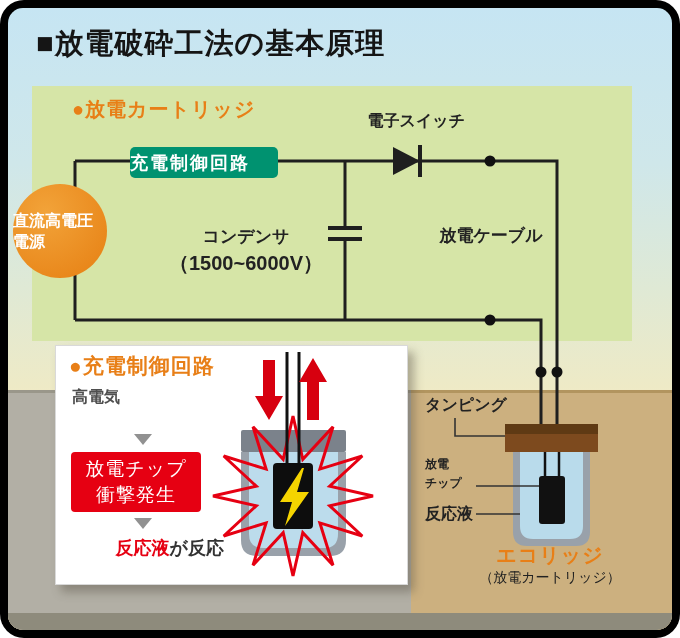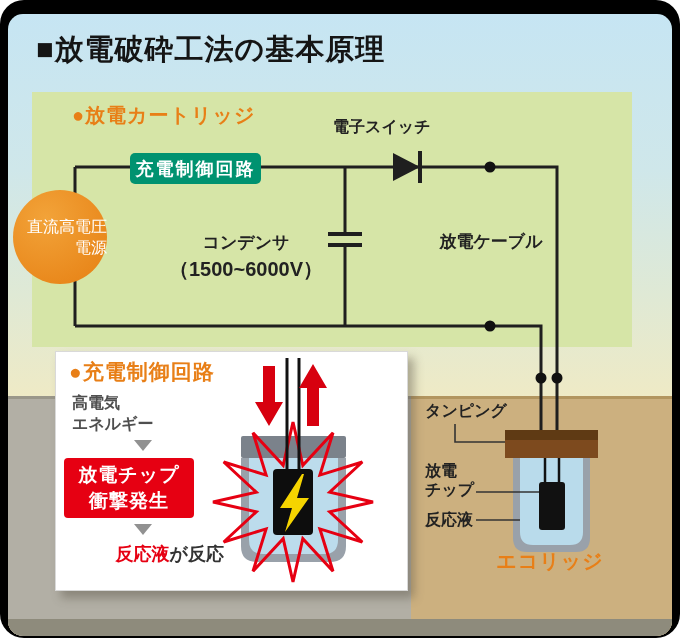--- a/index.html
+++ b/index.html
@@ -9,21 +9,20 @@
     width:680px; height:638px;
   }
   .frame {
     position:relative; width:680px; height:638px;
     background:#000; border-radius:24px;
   }
   .canvas {
     position:absolute; left:8px; top:8px; width:664px; height:622px;
     border-radius:15px; overflow:hidden;
     background:linear-gradient(180deg,#c6e5f3 0%,#cfe7ea 25%,#dfe9d5 45%,#eeeac6 61%,#f0ebc7 62%);
-    margin-top:6px;
   }
   .ground-tan {
     position:absolute; left:0; top:382px; width:664px; height:240px;
     background:#ccb07f; border-top:3px solid #b2955f;
   }
   .ground-gray {
     position:absolute; left:0; top:382px; width:403px; height:240px;
     background:#b2afa5; border-top:3px solid #9a978a;
   }
   .ground-strip {
@@ -40,36 +39,36 @@
   }
   .panel-heading {
     position:absolute; left:64px; top:88px;
     font-size:20px; font-weight:bold; color:#e87f17; letter-spacing:1px;
   }
   .circuit-svg { position:absolute; left:0; top:0; width:664px; height:622px; pointer-events:none; }
   .power-circle {
     position:absolute; left:5px; top:176px; width:94px; height:94px;
     border-radius:50%;
     background:radial-gradient(circle at 35% 30%, #f2a339, #e67f12);
-    display:flex; flex-direction:column; align-items:flex-end; justify-content:center;
-    color:#fff; font-weight:normal; font-size:16px; line-height:21px; text-align:center;
+    display:flex; flex-direction:column; align-items:flex-start; justify-content:center;
+    color:#fff; font-weight:bold; font-size:16px; line-height:21px; text-align:center;
   }
   .control-box {
-    position:absolute; left:122px; top:139px; width:131px; height:31px;
+    position:absolute; left:122px; top:139px; width:148px; height:31px;
     background:#009270; border-radius:5px;
-    display:flex; align-items:center; justify-content:center;
+    display:flex; align-items:center; 
     color:#fff; font-size:18px; font-weight:bold; letter-spacing:2px;
   }
   .lbl { position:absolute; color:#222; }
-  .lbl-switch   { left:325px; top:103px; width:140px; text-align:left; font-size:16px; font-weight:600; }
+  .lbl-switch   { left:317px; top:103px; width:140px; text-align:right; font-size:16px; font-weight:600; }
   .lbl-cap      { left:168px; top:217px; width:140px; text-align:center; font-size:17px; font-weight:600; }
   .lbl-caprange { left:152px; top:242px; width:172px; text-align:center; font-size:20px; font-weight:600; }
   .lbl-cable    { left:418px; top:216px; width:130px; text-align:center; font-size:17px; font-weight:600; }
   .lbl-tamping  { left:417px; top:387px; font-size:16px; font-weight:600; }
-  .lbl-chip     { left:417px; top:447px; font-size:16px; font-weight:600; line-height:19px; }
+  .lbl-chip     { left:417px; top:447px; font-size:12px; font-weight:600; line-height:19px; }
   .lbl-liquid   { left:417px; top:496px; font-size:16px; font-weight:600; }
   .lbl-cart {
     left:462px; top:534px; width:160px; text-align:center;
     font-size:20px; font-weight:bold; color:#e87f17; letter-spacing:1px;
   }
   .lbl-cartsub  { left:447px; top:561px; width:190px; text-align:center; font-size:14px; }
   .inset {
     position:absolute; left:47px; top:337px; width:353px; height:240px;
     background:#fff; border:1px solid #d9d9d9;
     box-shadow:6px 7px 9px rgba(90,85,70,.45);
@@ -82,24 +81,24 @@
   .inset-energy {
     position:absolute; left:16px; top:40px; width:140px; text-align:left;
     font-size:16px; font-weight:bold; color:#4f4f4f; line-height:21px;
   }
   .tri {
     position:absolute; width:0; height:0;
     border-left:9px solid transparent; border-right:9px solid transparent;
     border-top:11px solid #919191;
   }
   .shock-box {
-    position:absolute; left:8px; top:106px; width:130px; height:60px;
+    position:absolute; left:15px; top:106px; width:130px; height:60px;
     background:#e60012; border-radius:4px;
     display:flex; flex-direction:column; align-items:center; justify-content:center;
-    color:#fff; font-size:19px; font-weight:bold; line-height:26px; letter-spacing:1px;
+    color:#fff; font-size:19px; font-weight:normal; line-height:26px; letter-spacing:1px;
   }
   .reaction-line {
     position:absolute; left:6px; top:190px; width:162px; text-align:right;
     font-size:18px; font-weight:bold; color:#333;
   }
   .reaction-line .hl { color:#e60012; }
   .inset-svg { position:absolute; left:0; top:0; width:353px; height:240px; pointer-events:none; }
   .blockspan { display:block; }
 </style>
 </head>
@@ -165,27 +164,27 @@
     <div class="lbl lbl-caprange">（1500~6000V）</div>
     <div class="lbl lbl-cable">放電ケーブル</div>
 
     <div class="lbl lbl-tamping">タンピング</div>
     <div class="lbl lbl-chip">
       <span class="blockspan">放電</span>
       <span class="blockspan">チップ</span>
     </div>
     <div class="lbl lbl-liquid">反応液</div>
     <div class="lbl lbl-cart">エコリッジ</div>
+    <div class="lbl lbl-cartsub">（放電カートリッジ）</div>
 
     <div class="inset">
       <div class="inset-heading">●充電制御回路</div>
 
       <div class="inset-energy">
         <span class="blockspan">高電気</span>
-        <span class="blockspan">エネルギー</span>
       </div>
 
       <div class="tri" style="left:78px; top:88px;"></div>
 
       <div class="shock-box">
         <span class="blockspan">放電チップ</span>
         <span class="blockspan">衝撃発生</span>
       </div>
 
       <div class="tri" style="left:78px; top:172px;"></div>

